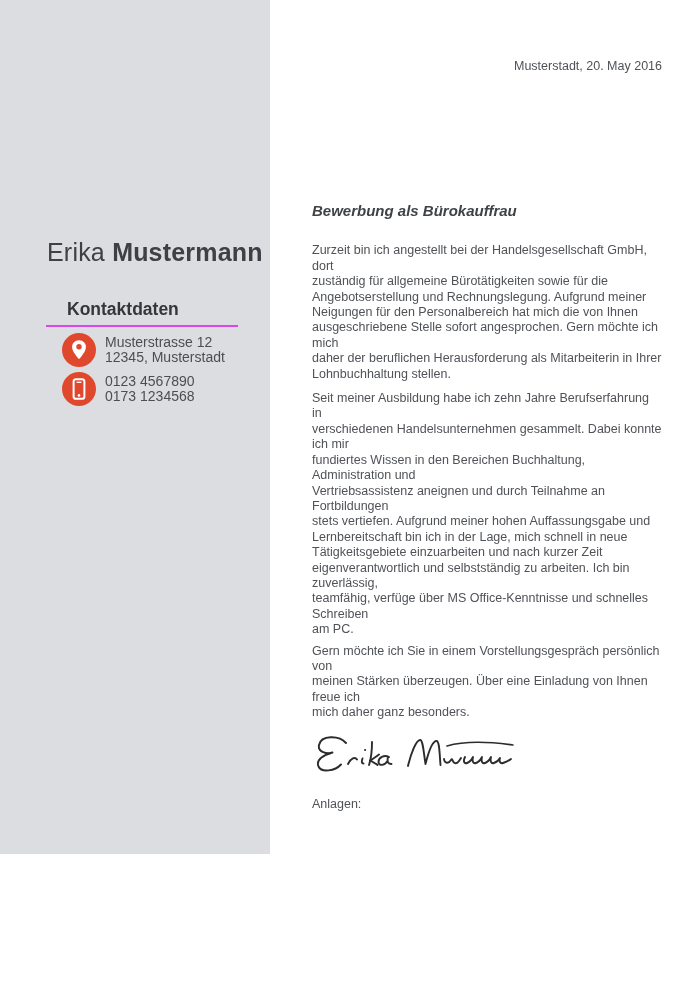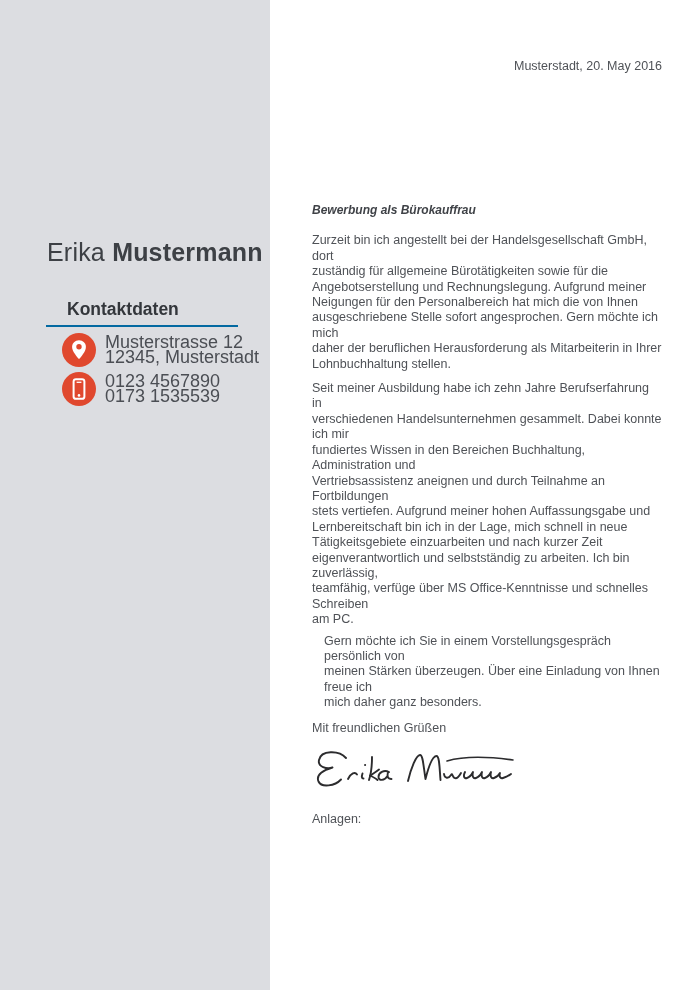--- a/index.html
+++ b/index.html
@@ -9,81 +9,81 @@
     background: #ffffff;
     font-family: "Liberation Sans", sans-serif;
     position: relative;
     overflow: hidden;
   }
   .page { position: absolute; inset: 0; width: 700px; height: 990px; }
 
   
   .sidebar {
     position: absolute; left: 0; top: 0;
-    width: 270px; height: 990px;
+    width: 270px; height: 854px;
     background: #dcdde1;
   }
   .name {
     position: absolute; left: 47px; top: 238px;
     margin: 0;
     font-size: 25px; line-height: 28px;
     font-weight: 400; color: #3d4045;
     letter-spacing: 0.2px;
     white-space: nowrap;
   }
   .name .last { font-weight: 700; }
 
   .contact-heading-wrap {
     position: absolute; left: 46px; top: 299px;
     width: 192px;
-    border-bottom: 2px solid #0369a1;
+    border-bottom: 2px solid #d946ef;
     padding-bottom: 6px;
   }
   .contact-heading {
     margin: 0; padding-left: 21px;
     font-size: 17.5px; line-height: 20px;
     font-weight: 700; color: #33363b;
   }
 
   .contact-list {
     position: absolute; left: 62px; top: 333px;
     display: flex; flex-direction: column; gap: 5px;
     width: 200px;
   }
   .contact-item { display: flex; align-items: center; gap: 9px; }
   .cicon { width: 34px; height: 34px; flex: 0 0 34px; }
   .cicon svg { display: block; }
   .contact-text {
-    font-size: 18px; line-height: 15px;
+    font-size: 14px; line-height: 15px;
     color: #4b4e54;
     white-space: pre-line;
   }
 
   
   .content {
     position: absolute; left: 312px; top: 58px;
     width: 350px;
     color: #4f5257;
     font-size: 12.5px; line-height: 15.4px;
   }
   .recipient { white-space: pre-line; }
   .date { text-align: right; margin-top: 1px; }
   .subject {
     margin-top: 128px;
-    font-size: 12px; line-height: 17px;
+    font-size: 15px; line-height: 17px;
     font-weight: 700; font-style: italic;
     color: #3f4247;
   }
   p { margin: 0; }
   .salutation { margin-top: 26px; }
   .para { white-space: pre-line; }
   .p1 { margin-top: 16px; }
-  .p2 { margin-top: 14px; }
+  .p2 { margin-top: 24px; }
   .p3 { margin-top: 9px; }
-  .p4 { margin-top: 6px; margin-left: 12px; }
+  .p4 { margin-top: 6px; }
   .closing { margin-top: 10px; }
 
   .signature { margin-top: 12px; width: 212px; height: 48px; }
   .signature svg { display: block; }
 
   .enclosures { margin-top: 16px; }
   .enclosures-heading { white-space: pre-line; }
 </style>
 </head>
 <body>
@@ -114,21 +114,21 @@
       <div class="contact-item">
         <span class="cicon">
           <svg width="34" height="34" viewBox="0 0 34 34">
             <circle cx="17" cy="17" r="17" fill="#e0482e"></circle>
             <rect x="11.6" y="7.2" width="10.8" height="19.6" rx="2.4" fill="none" stroke="#ffffff" stroke-width="2"></rect>
             <line x1="14.6" y1="10.3" x2="19.4" y2="10.3" stroke="#ffffff" stroke-width="1.3"></line>
             <circle cx="17" cy="23.4" r="1.3" fill="#ffffff"></circle>
           </svg>
         </span>
         <span class="contact-text">0123 4567890
-0173 1535539</span>
+0173 1234568</span>
       </div>
 
 
     </div>
   </aside>
 
   <main class="content">
 
 
     <div class="date">Musterstadt, 20. May 2016</div>
@@ -150,21 +150,20 @@
 stets vertiefen. Aufgrund meiner hohen Auffassungsgabe und
 Lernbereitschaft bin ich in der Lage, mich schnell in neue
 Tätigkeitsgebiete einzuarbeiten und nach kurzer Zeit
 eigenverantwortlich und selbstständig zu arbeiten. Ich bin zuverlässig,
 teamfähig, verfüge über MS Office-Kenntnisse und schnelles Schreiben
 am PC.</p>
     <p class="para p4">Gern möchte ich Sie in einem Vorstellungsgespräch persönlich von
 meinen Stärken überzeugen. Über eine Einladung von Ihnen freue ich
 mich daher ganz besonders.</p>
 
-    <p class="closing">Mit freundlichen Grüßen</p>
 
     <div class="signature" title="Erika Mustermann">
       <svg width="212" height="48" viewBox="0 0 212 48" fill="none" stroke="#2c2c2e" stroke-width="1.9" stroke-linecap="round" stroke-linejoin="round">
 
         <path d="M34,10 C27,2 9,2 7,12 C5.5,19 15,21.5 20.5,19.5 C12,22 3.5,26.5 6.5,33.5 C9.5,40 23,38 29,31.5"></path>
 
         <path d="M36,31 C39,25 43,23.5 45,26.5"></path>
 
         <path d="M50.5,25.5 C49.5,28.5 49.5,30.5 51.5,30.5"></path>
         <path d="M53,17 L53.2,17"></path>

